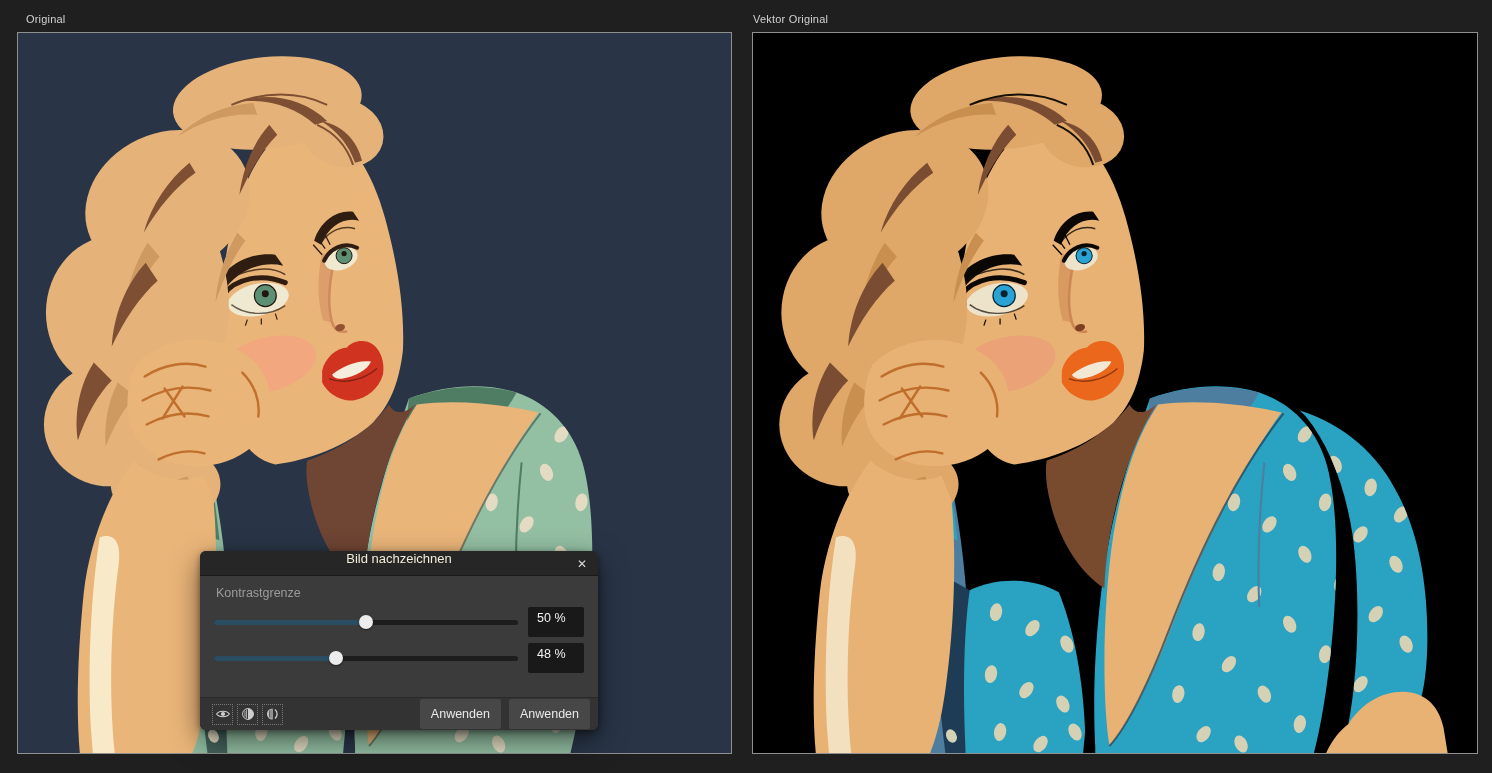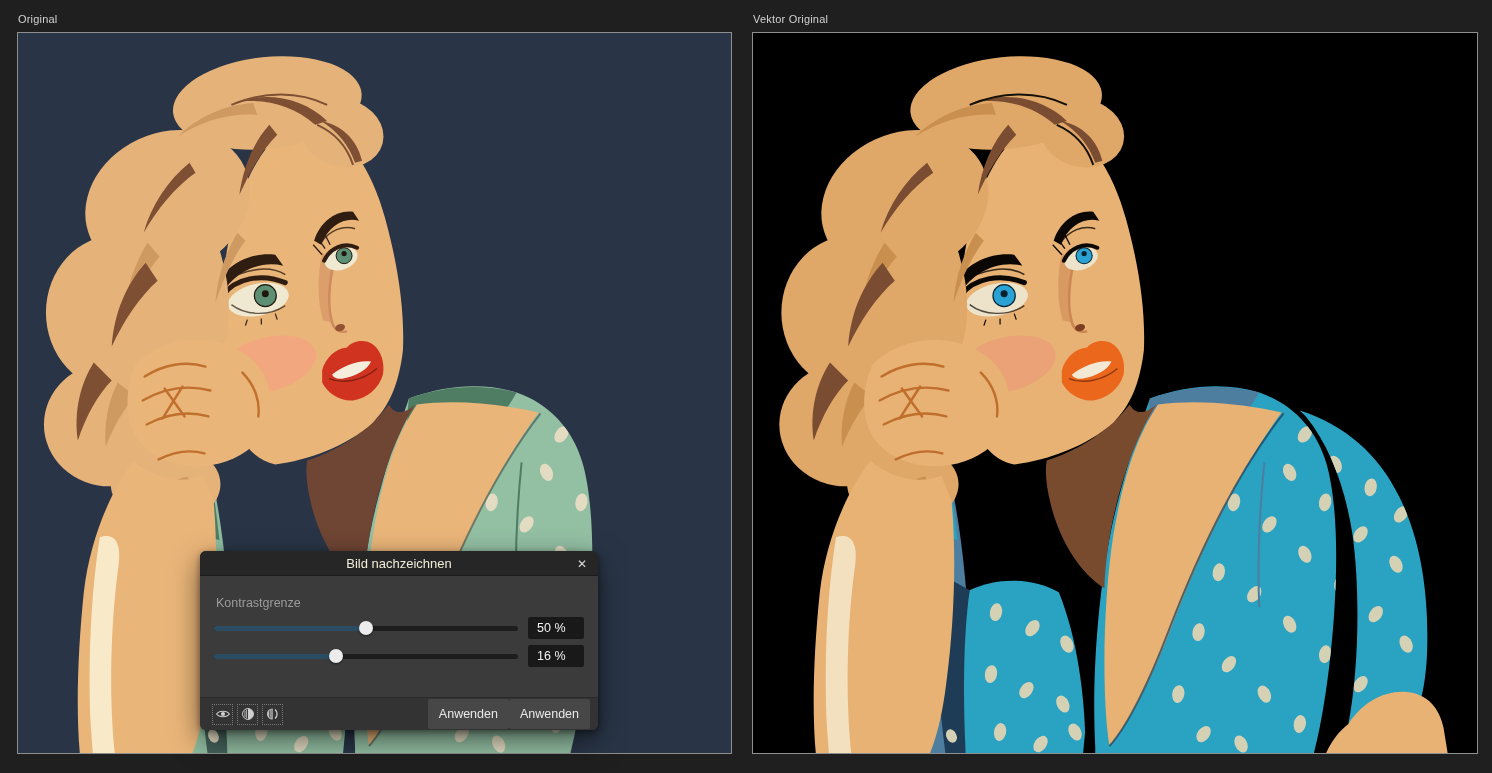--- a/index.html
+++ b/index.html
@@ -11,55 +11,55 @@
   .panel svg{display:block;width:100%;height:100%;}
   #panel-left{left:17px;width:715px;background:var(--left-bg,#293547);}
   #panel-right{left:752px;width:726px;background:var(--right-bg,#000);}
 
   
   #dialog{position:absolute;left:200px;top:551px;width:398px;height:179px;
     border-radius:6px;overflow:hidden;background:var(--dlg-body,#3b3b3b);
     box-shadow:0 10px 28px rgba(0,0,0,.55), 0 2px 6px rgba(0,0,0,.4);
     display:flex;flex-direction:column;}
   #dlg-titlebar{height:25px;flex:0 0 25px;background:var(--dlg-titlebar,#262626);
-    display:flex;align-items:center;justify-content:center;position:relative;
+    display:flex;justify-content:center;position:relative;
     border-bottom:1px solid #1b1b1b;}
   #dlg-title{font-size:13px;color:var(--dlg-title_text,#f0ecd8);}
   #dlg-close{position:absolute;right:8px;top:0;height:25px;display:flex;align-items:center;
     color:#d8d8d8;font-size:12px;cursor:pointer;padding:0 3px;}
   #dlg-body{flex:1 1 auto;padding:10px 14px 0 14px;}
-  .ctl-label{font-size:12.5px;color:var(--dlg-label_text,#9b9b9b);margin:10px 2px 7px 2px;}
+  .ctl-label{font-size:12.5px;color:var(--dlg-label_text,#9b9b9b);margin:0 2px 7px 2px;}
   .ctl-row{display:flex;align-items:center;margin-bottom:6px;}
   .slider{position:relative;flex:1 1 auto;height:14px;cursor:pointer;}
   .slider .track{position:absolute;left:0;right:0;top:5px;height:5px;border-radius:2.5px;
     background:var(--dlg-track,#1d1d1d);}
   .slider .fill{position:absolute;left:0;top:5px;height:5px;border-radius:2.5px 0 0 2.5px;
     background:var(--dlg-track_fill,#2a4d63);}
   .slider .thumb{position:absolute;top:0;width:14px;height:14px;border-radius:50%;
     background:var(--dlg-thumb,#ececec);box-shadow:0 1px 2px rgba(0,0,0,.5);}
-  .ctl-value{flex:0 0 56px;margin-left:10px;height:22px;border-radius:2px;
+  .ctl-value{flex:0 0 56px;margin-left:10px;height:30px;border-radius:2px;
     background:var(--dlg-field,#191919);color:var(--dlg-value_text,#f2f2f2);
     font-size:12.5px;line-height:22px;padding-left:9px;}
   #dlg-footer{flex:0 0 33px;background:var(--dlg-footer,#333);border-top:1px solid #2a2a2a;
     display:flex;align-items:center;padding:0 8px 0 12px;}
   .preview-icons{display:flex;gap:4px;align-items:center;}
   .picon{width:21px;height:21px;border:1px dotted #787878;display:flex;align-items:center;
     justify-content:center;color:var(--dlg-icon,#cfcfcf);cursor:pointer;}
   .picon svg{width:16px;height:16px;}
   .spacer{flex:1 1 auto;}
-  .dlg-btn{height:30px;padding:0 11px;border-radius:2.5px;border:none;
+  .dlg-btn{height:30px;padding:0 11px;margin-left:8px;border-radius:2.5px;border:none;
     background:var(--dlg-button,#474747);color:var(--dlg-button_text,#e8e8e8);
     font-size:12.5px;font-family:"Liberation Sans",sans-serif;cursor:pointer;line-height:22px;}
 </style>
 </head>
 <body>
 
 <div id="stage">
 
-  <div class="panel-label" style="left:18px">Original</div>
+  <div class="panel-label" style="left:26px">Original</div>
   <div class="panel-label" style="left:753px">Vektor Original</div>
 
   <div id="panel-left" class="panel">
     <svg id="fig-left" viewBox="0 0 715 721" preserveAspectRatio="none">
         <defs>
     <clipPath id="fig-left-mainClip">
             <path d="M338,715 C334,640 342,540 360,470 C372,424 382,395 392,366 C430,352 468,350 500,360 C532,371 556,396 566,430 C576,464 578,520 574,580 C570,640 562,690 554,721 L338,721 Z"></path>
             <path d="M214,558 C240,545 276,545 302,560 C318,600 326,650 328,700 L326,721 L210,721 C207,660 208,600 214,558 Z"></path>
           </clipPath>
     <clipPath id="fig-left-stripClip">
@@ -346,21 +346,21 @@
         </div>
         <div class="ctl-value">50 %</div>
       </div>
 
       <div class="ctl-row">
         <div class="slider">
           <div class="track"></div>
           <div class="fill" style="width: 40%;"></div>
           <div class="thumb" style="left: calc(40% - 7px);"></div>
         </div>
-        <div class="ctl-value">16 %</div>
+        <div class="ctl-value">48 %</div>
       </div>
     </div>
 
     <div id="dlg-footer">
       <div class="preview-icons">
         <span class="picon">
           <svg viewBox="0 0 20 20">
               <path d="M2 10 C5 5.5 15 5.5 18 10 C15 14.5 5 14.5 2 10 Z" fill="none" stroke="currentColor" stroke-width="1.4"></path>
             <circle cx="10" cy="10" r="2.6" fill="currentColor"></circle>
             </svg>

